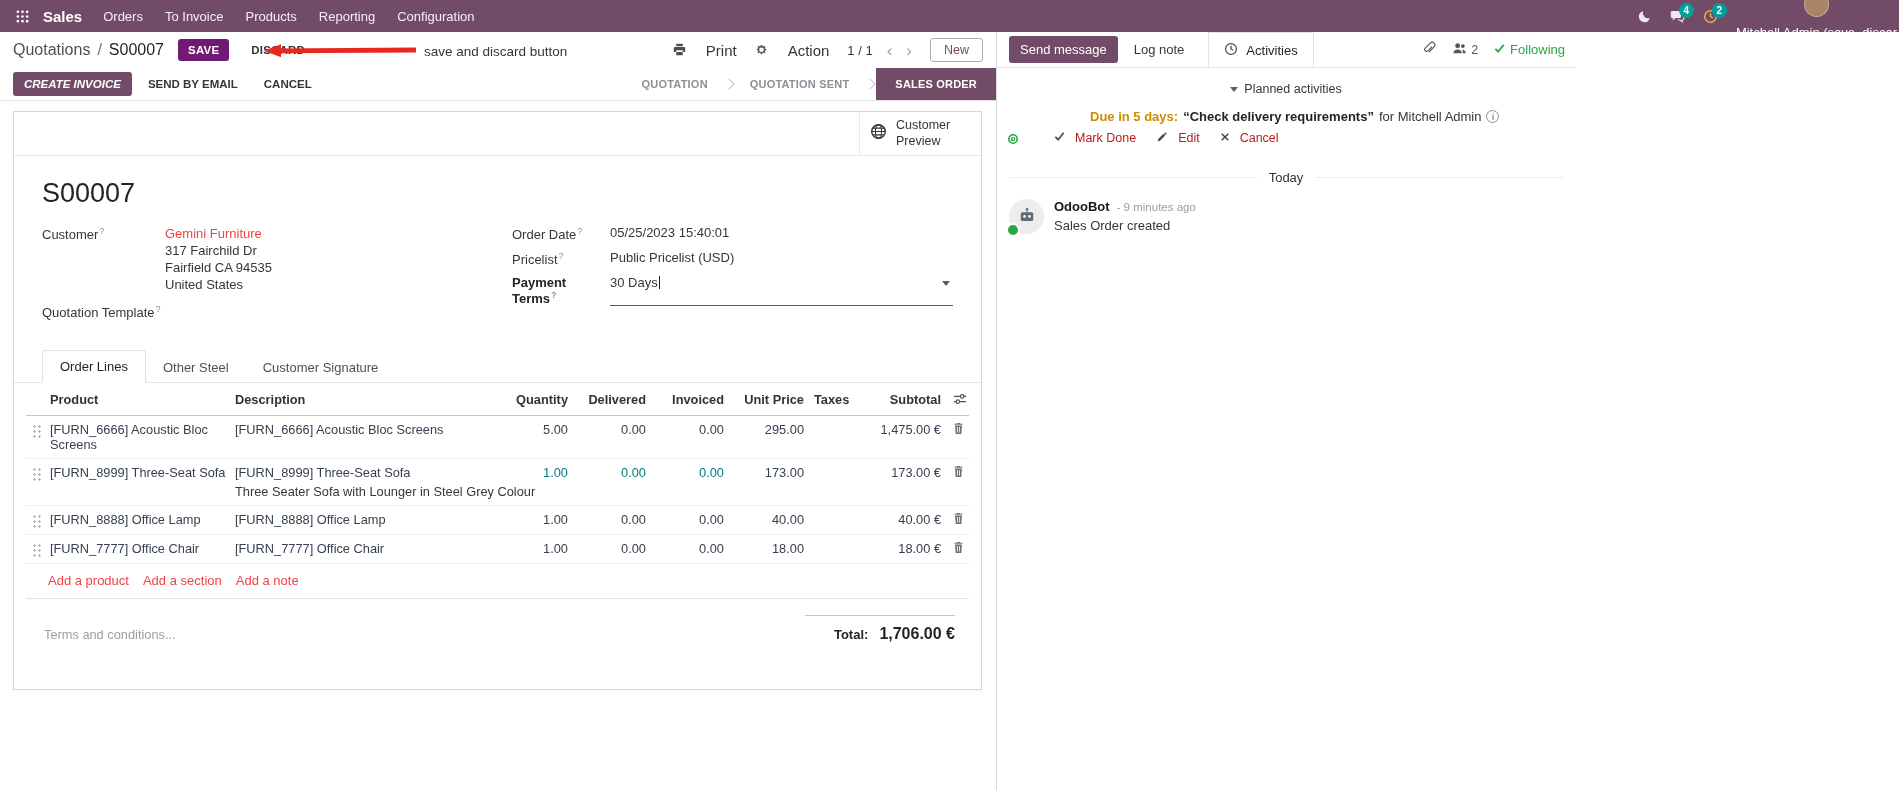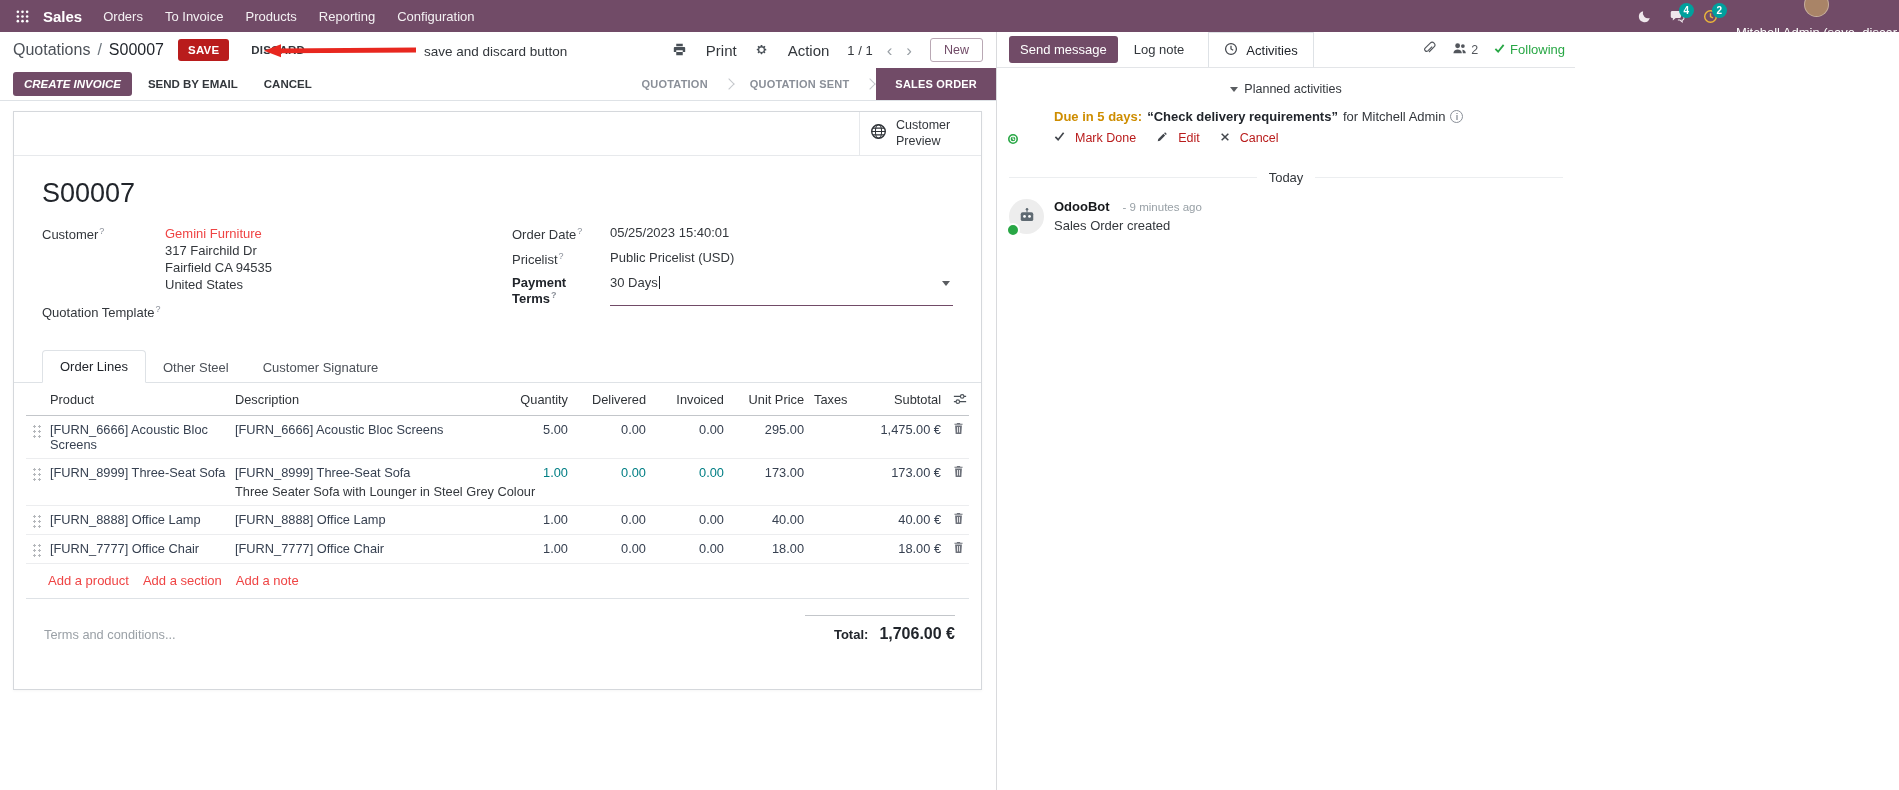--- a/index.html
+++ b/index.html
@@ -22,21 +22,21 @@
   .body-row { display:flex; height:758px; }
   .main { width:996px; flex:0 0 996px; display:flex; flex-direction:column; background:#fff; }
   .chatter { flex:1; border-left:1px solid #d9dadd; background:#fff; }
 
   
   .control-panel { height:36px; display:flex; align-items:center; padding:0 13px; }
   .breadcrumb { font-size:16px; display:flex; gap:7px; align-items:center; }
   .bc-parent { color:#4c5158; cursor:pointer; }
   .bc-sep { color:#6c757d; }
   .bc-current { color:#1f2329; }
-  .btn-save { margin-left:14px; background:#b91c1c; color:#fff; border:none; font-size:11.5px; font-weight:700; padding:5px 10px; border-radius:3px; cursor:pointer; letter-spacing:.2px; }
+  .btn-save { margin-left:14px; background:#701a75; color:#fff; border:none; font-size:11.5px; font-weight:700; padding:5px 10px; border-radius:3px; cursor:pointer; letter-spacing:.2px; }
   .btn-discard { margin-left:16px; background:none; border:none; color:#33373c; font-size:11.5px; font-weight:700; padding:5px 6px; cursor:pointer; letter-spacing:.2px; }
   .cp-right { margin-left:auto; display:flex; align-items:center; gap:18px; }
   .cp-link { display:flex; align-items:center; gap:20px; color:#33373c; font-size:15px; cursor:pointer; background:none; border:none; }
   .pager { display:flex; align-items:center; gap:14px; color:#33373c; }
   .pager-arrow { color:#9aa0a6; font-size:17px; cursor:pointer; line-height:1; }
   .btn-new { background:#fff; border:1px solid #b9a8b4; color:#714B67; font-size:12.5px; padding:4px 13px; border-radius:3px; cursor:pointer; }
 
   
   .annotation { position:absolute; left:264px; top:42px; display:flex; align-items:center; z-index:40; }
   .annotation-text { margin-left:8px; font-size:13.5px; color:#32363b; }
@@ -75,21 +75,21 @@
   .caret-down { position:absolute; right:3px; top:7px; width:0; height:0; border-left:4px solid transparent; border-right:4px solid transparent; border-top:5px solid #5a5d61; }
 
   
   .tabs { display:flex; align-items:flex-end; border-bottom:1px solid #dee2e6; padding-left:28px; margin-top:22px; }
   .tab { padding:8px 17px; font-size:13px; color:#4c5158; cursor:pointer; margin-bottom:-1px; }
   .tab.active { background:#fff; border:1px solid #dee2e6; border-bottom:1px solid #fff; border-radius:4px 4px 0 0; color:#21252b; }
 
   
   .otable { margin:0 12px; }
   .trow { display:grid; grid-template-columns:24px 185px 265px 70px 78px 78px 80px 45px 92px 28px; align-items:start; border-bottom:1px solid #ecedef; padding:6px 0; font-size:12.8px; }
-  .trow.thead { font-weight:400; color:#2f3338; border-bottom:1px solid #c3c6ca; padding:9px 0 8px; align-items:center; }
+  .trow.thead { font-weight:700; color:#2f3338; border-bottom:1px solid #c3c6ca; padding:9px 0 8px; align-items:center; }
   .cell-num { text-align:right; padding-right:2px; }
   .cell-taxes { padding-left:8px; }
   .cell-sub { text-align:right; padding-right:2px; }
   .cell-gear { display:flex; justify-content:flex-end; padding-right:4px; cursor:pointer; }
   .drag-handle { width:10px; height:14px; margin:2px 0 0 6px; background-image:radial-gradient(circle, #b4b7bb 1.1px, transparent 1.4px); background-size:5px 5px; cursor:grab; }
   .trash { display:flex; justify-content:flex-end; padding-right:6px; cursor:pointer; }
   .desc-sub { color:#33373c; margin-top:4px; white-space:nowrap; }
   .hl { color:#017E84; }
   .add-links { display:flex; gap:14px; padding:9px 0 10px 22px; border-bottom:1px solid #dee2e6; font-size:13px; }
 
@@ -112,31 +112,31 @@
 
   .pa-section { padding:10px 12px 0; }
   .pa-header { display:flex; justify-content:center; align-items:center; gap:6px; font-size:12.5px; color:#33373c; margin:4px 0 12px; cursor:pointer; }
   .pa-caret { width:0; height:0; border-left:4px solid transparent; border-right:4px solid transparent; border-top:5px solid #5a5d61; }
   .activity-item { display:flex; gap:10px; }
   .av-wrap { position:relative; width:35px; height:35px; flex:0 0 35px; }
   .avatar-circle { width:35px; height:35px; border-radius:50%; background:#bd9275; }
   .avatar-circle.bot { background:#ededed; display:flex; align-items:center; justify-content:center; }
   .av-badge { position:absolute; left:-3px; bottom:-3px; width:14px; height:14px; border-radius:50%; background:#28a745; border:2px solid #fff; display:flex; align-items:center; justify-content:center; }
   .act-line1 { font-size:13px; line-height:1.35; display:flex; align-items:center; gap:5px; flex-wrap:wrap; }
-  .act-due { color:#CE8D00; font-weight:700; }
+  .act-due { color:#CE8D00; font-weight:700;margin-left:36px; }
   .act-summary { color:#21252b; font-weight:700; }
   .act-for { color:#33373c; }
   .info-icon { width:13px; height:13px; border-radius:50%; border:1px solid #8a8f98; color:#8a8f98; font-size:9px; display:inline-flex; align-items:center; justify-content:center; font-weight:700; cursor:pointer; }
   .act-line2 { display:flex; gap:20px; margin-top:5px; }
   .act-btn { display:flex; align-items:flex-start; gap:10px; font-size:12.5px; color:#b91c1c; cursor:pointer; background:none; border:none; }
   .day-divider { display:flex; align-items:center; gap:12px; margin:24px 12px 14px; }
   .day-divider .line { flex:1; height:1px; background:#eceef0; }
   .day-label { font-size:13px; color:#33373c; }
   .message-item { display:flex; gap:10px; padding:0 12px; }
-  .msg-head { display:flex; align-items:baseline; gap:13px; }
+  .msg-head { display:flex; align-items:baseline; gap:7px; }
   .msg-author { font-size:13px; font-weight:700; color:#16181b; }
   .msg-time { font-size:11.5px; color:#98a0a6; }
   .msg-body { font-size:13px; color:#33373c; margin-top:4px; }
 </style>
 </head>
 <body>
 
 <div class="app">
 
   <header class="topbar">

